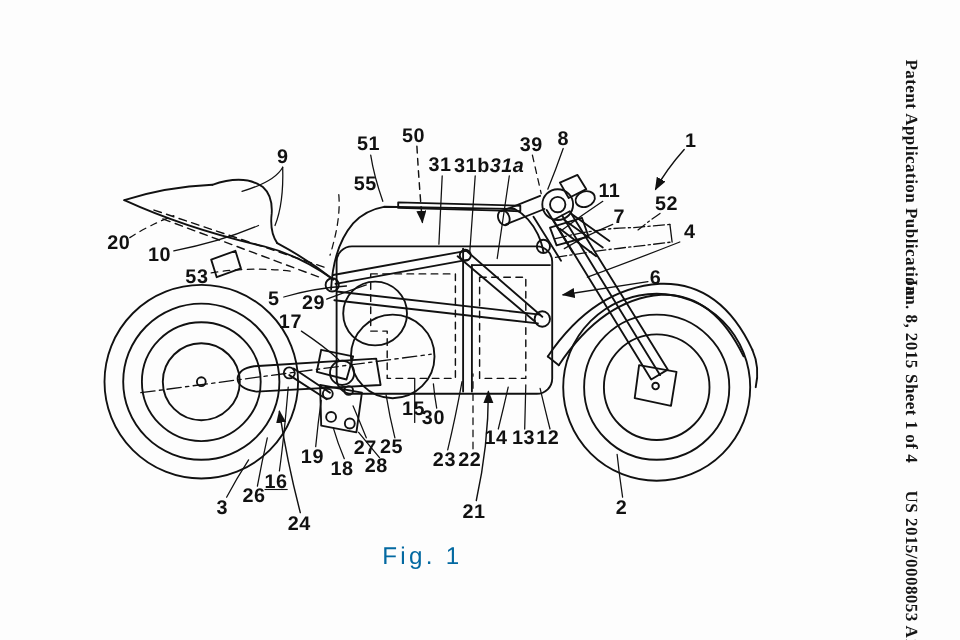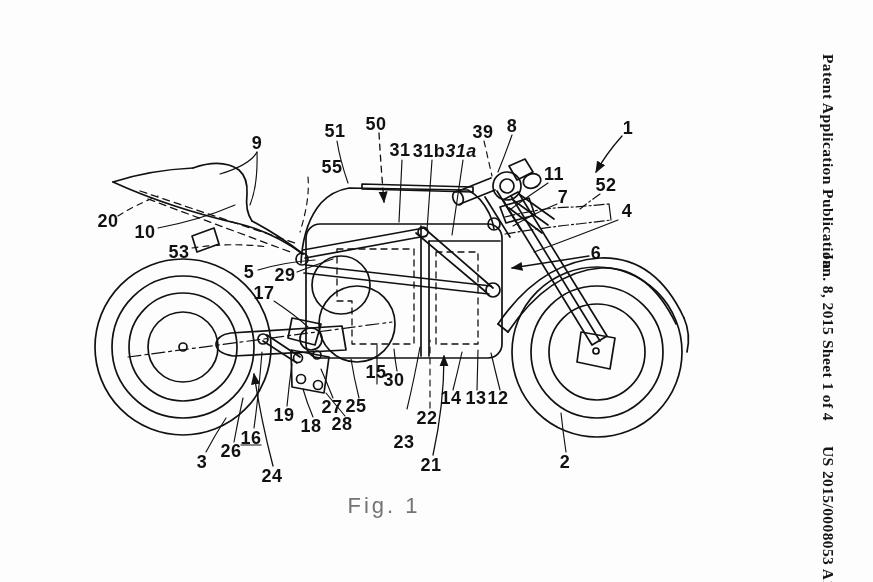--- a/index.html
+++ b/index.html
@@ -9,21 +9,21 @@
   }
   #drawing{position:absolute;left:0;top:0;width:873px;height:582px;}
   #label-layer{position:absolute;left:0;top:0;width:873px;height:582px;pointer-events:none;}
   .ref-label{
     position:absolute;transform:translate(-50%,-50%);
     font:700 18px "Liberation Sans",sans-serif;color:#111;
     white-space:nowrap;letter-spacing:0.5px;
   }
   #fig-caption{
     position:absolute;left:384px;top:506px;transform:translate(-50%,-50%);
-    font:400 22px "Liberation Sans",sans-serif;color:#737373;letter-spacing:3px;
+    font:400 22px "Liberation Sans",sans-serif;color:#0369a1;letter-spacing:3px;
   }
   #sidebar{
     position:absolute;right:14px;top:0;height:582px;width:40px;color:#151515;
   }
   .side-text{
     position:absolute;left:0;
     writing-mode:vertical-rl;
     font:700 15.5px "Liberation Serif",serif;
     letter-spacing:0.4px;white-space:nowrap;
   }
@@ -231,21 +231,21 @@
       <div class="ref-label" style="left: 231px; top: 451px;">26</div>
       <div class="ref-label" style="left: 251px; top: 438px; text-decoration: underline;">16</div>
       <div class="ref-label" style="left: 272px; top: 476px;">24</div>
       <div class="ref-label" style="left: 284px; top: 415px;">19</div>
       <div class="ref-label" style="left: 311px; top: 426px;">18</div>
       <div class="ref-label" style="left: 332px; top: 407px;">27</div>
       <div class="ref-label" style="left: 356px; top: 406px;">25</div>
       <div class="ref-label" style="left: 342px; top: 424px;">28</div>
       <div class="ref-label" style="left: 376px; top: 372px; text-align: center;">15</div>
       <div class="ref-label" style="left: 394px; top: 380px;">30</div>
-      <div class="ref-label" style="left: 404px; top: 418px; margin-top: 24px;">23</div>
+      <div class="ref-label" style="left: 404px; top: 418px;">23</div>
       <div class="ref-label" style="left: 427px; top: 418px;">22</div>
       <div class="ref-label" style="left: 431px; top: 465px; text-align: right;">21</div>
       <div class="ref-label" style="left: 451px; top: 398px;">14</div>
       <div class="ref-label" style="left: 476px; top: 398px;">13</div>
       <div class="ref-label" style="left: 498px; top: 398px;">12</div>
       <div class="ref-label" style="left: 565px; top: 462px;">2</div>
     </div>
 
   <div id="fig-caption">Fig. 1</div>
 

